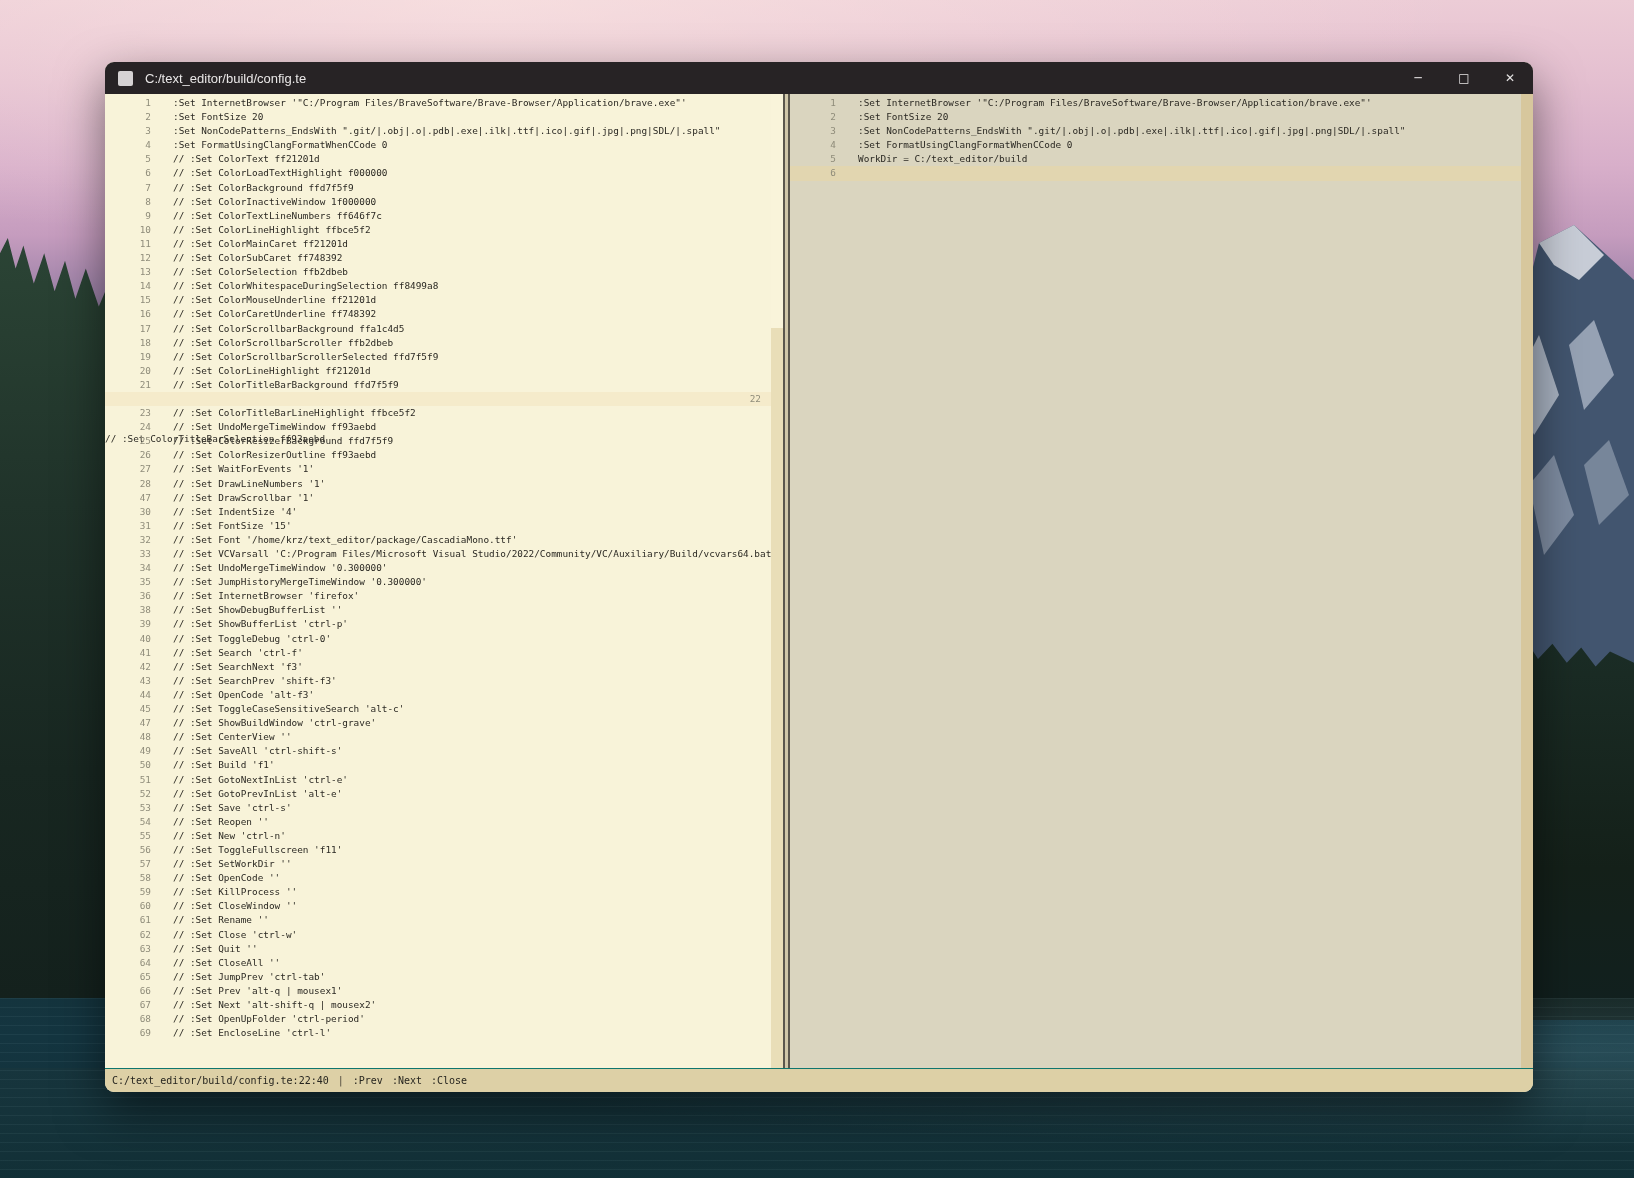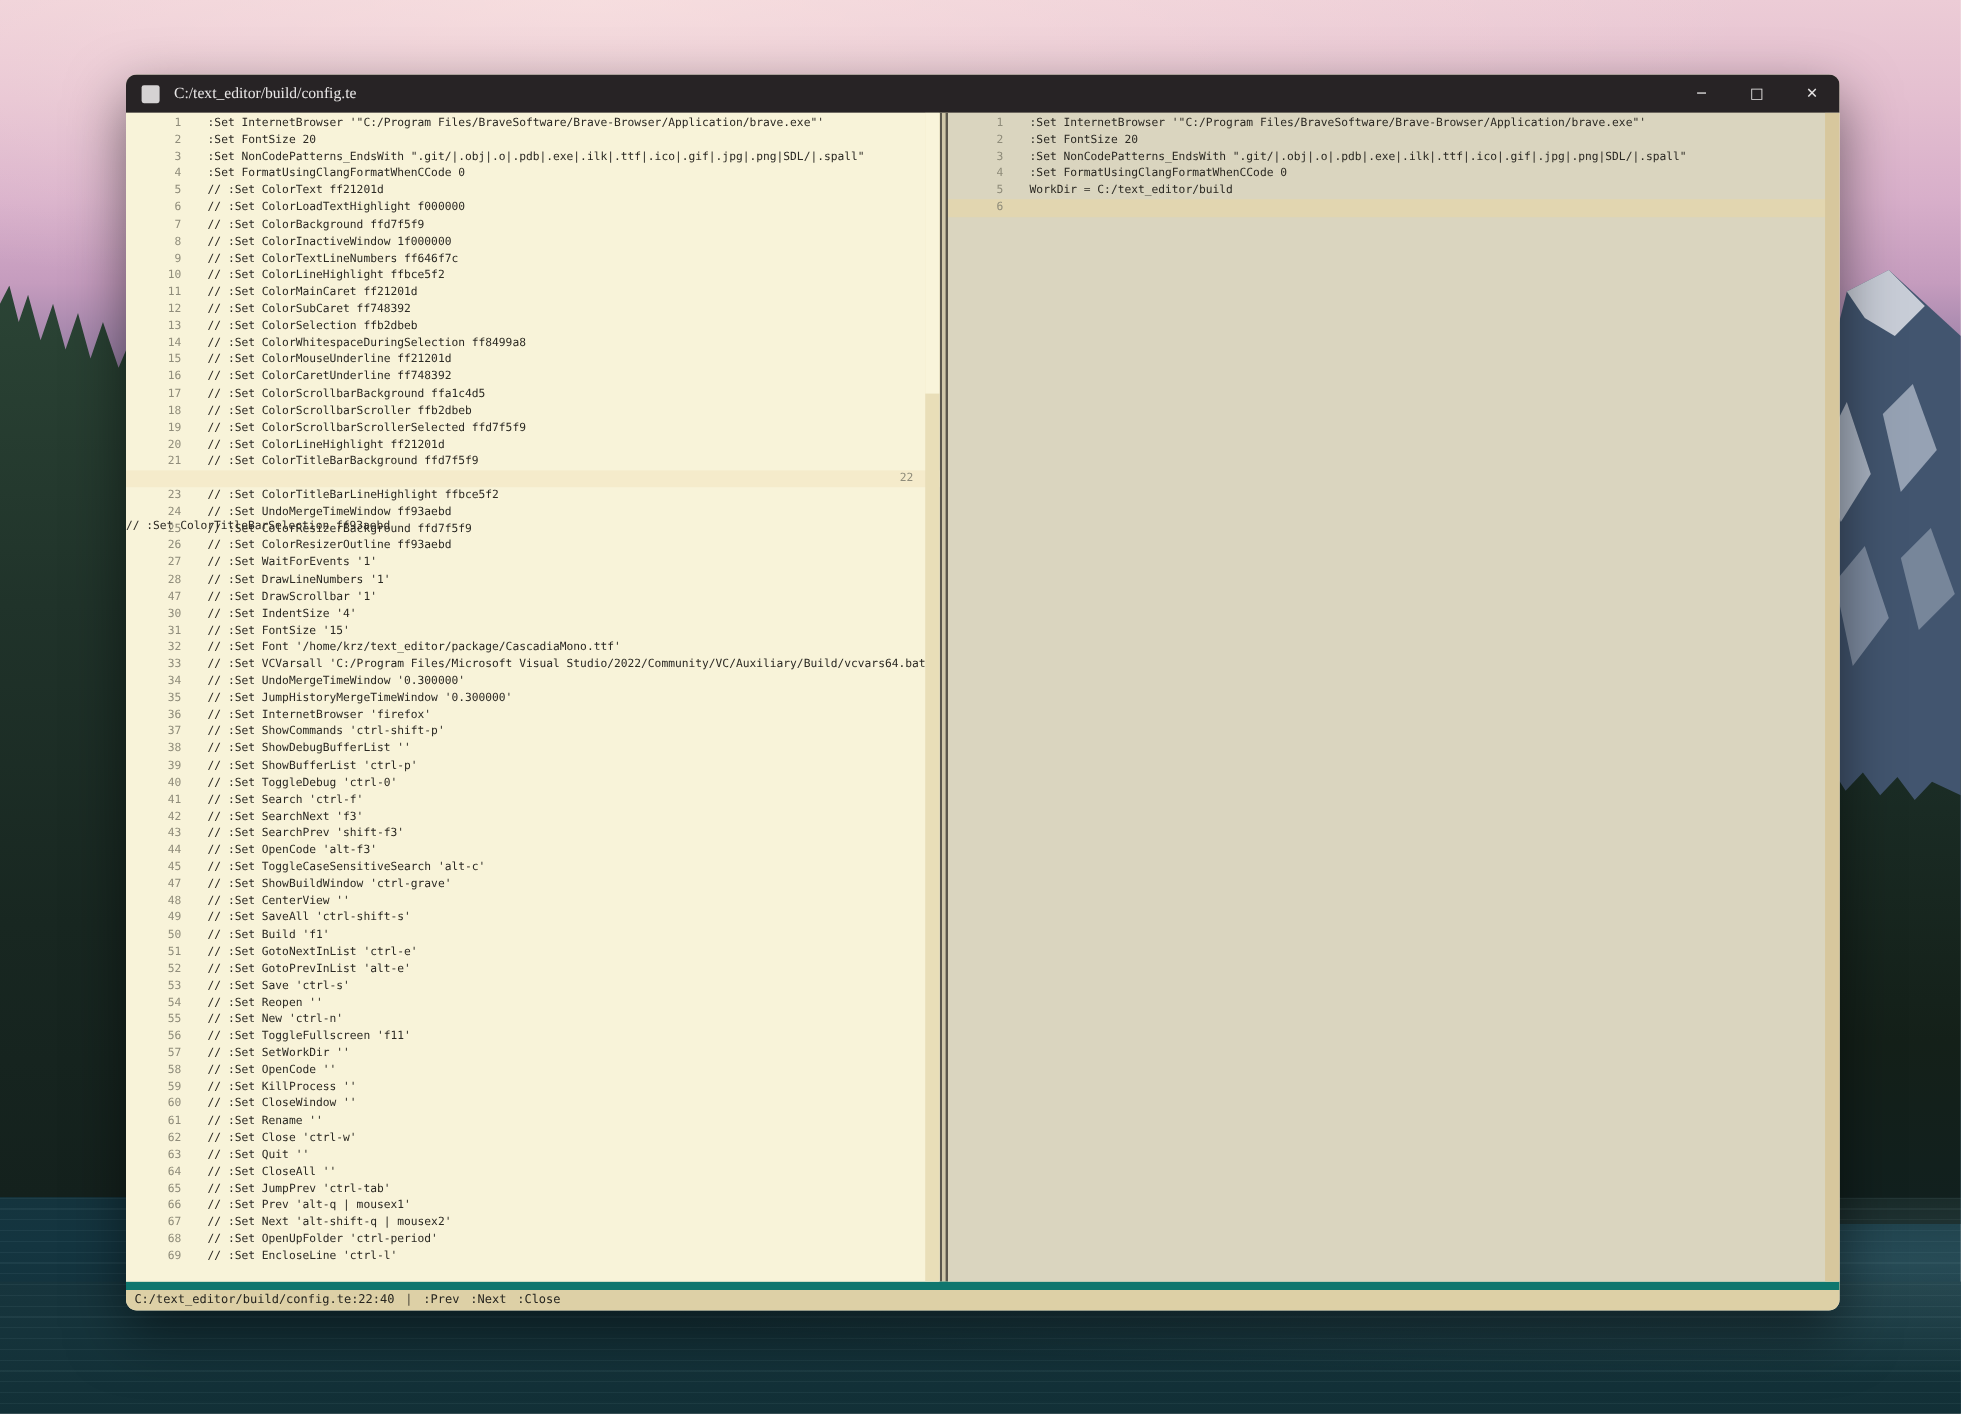--- a/index.html
+++ b/index.html
@@ -24,21 +24,21 @@
   .water-streaks{position:absolute;left:0;right:0;bottom:0;height:180px;opacity:.55;
     background:repeating-linear-gradient(180deg, rgba(170,210,215,.12) 0 1px, transparent 1px 9px),
                radial-gradient(ellipse at 96% 30%, rgba(150,205,215,.28), transparent 55%);}
   
   .window{position:absolute;left:105px;top:62px;width:1428px;height:1030px;
     border-radius:9px;overflow:hidden;box-shadow:0 18px 48px rgba(0,0,0,.5);
     display:flex;flex-direction:column;background:var(--pane-bg,#f8f3d9);}
   .titlebar{height:32px;flex:0 0 32px;background:var(--titlebar-bg,#272325);
     display:flex;align-items:center;color:var(--titlebar-text,#e9e7e7);}
   .app-icon{width:15px;height:15px;border-radius:2px;background:#d5d2d3;margin-left:13px;flex:0 0 15px;}
-  .win-title{margin-left:12px;font-family:Liberation Serif, serif;font-size:13px;flex:1 1 auto;
+  .win-title{margin-left:12px;font-family:Liberation Sans, sans-serif;font-size:13px;flex:1 1 auto;
     white-space:nowrap;}
   .win-controls{display:flex;height:100%;}
   .win-btn{width:46px;height:100%;display:flex;align-items:center;justify-content:center;
     color:#e6e4e4;font-family:"DejaVu Sans",sans-serif;font-size:12px;cursor:default;}
   .win-btn .glyph{pointer-events:none;}
   
   .content{flex:1 1 auto;display:flex;min-height:0;}
   .pane{position:relative;overflow:hidden;padding-top:2px;box-sizing:border-box;}
   .pane-left{flex:0 0 678px;background:var(--pane-bg,#f8f3d9);}
   .resizer{flex:0 0 7px;background:var(--resizer-bg,#d0c7a9);
@@ -54,21 +54,21 @@
   .txt{white-space:pre;}
   .caret{display:inline-block;width:1.6px;height:10px;background:#21201d;vertical-align:-1px;margin-left:1px;}
   .scrollbar{position:absolute;top:0;right:0;bottom:0;width:12px;}
   .pane-left .scrollbar{background:var(--scrollbar-track,#e9deb8);}
   .pane-left .sb-thumb{position:absolute;top:0;left:0;right:0;height:24%;
     background:var(--scrollbar-thumb,#f9f4da);}
   .pane-right .scrollbar{background:var(--scrollbar-right,#d7c79d);}
   .pane-right .sb-thumb{position:absolute;top:0;left:0;right:0;height:100%;
     background:var(--scrollbar-right,#d7c79d);}
   
-  .statusbar{flex:0 0 24px;background:var(--statusbar-bg,#ddd0a6);border-top:7px solid #0f766e;
+  .statusbar{flex:0 0 24px;background:var(--statusbar-bg,#ddd0a6);border-top:1px solid #0f766e;
     display:flex;align-items:center;font-size:10px;color:#26251f;padding-left:7px;box-sizing:border-box;}
   .sb-sep{margin:0 9px;color:#4a463a;}
   .sb-cmd{margin-right:9px;}
 </style>
 </head>
 <body>
 
 <div class="wallpaper">
   <div class="sky-glow"></div>
   <div class="mountain-right">
@@ -135,21 +135,20 @@
           <div class="line"><span class="num">27</span><span class="txt">// :Set WaitForEvents '1'</span></div>
           <div class="line"><span class="num">28</span><span class="txt">// :Set DrawLineNumbers '1'</span></div>
           <div class="line"><span class="num">47</span><span class="txt">// :Set DrawScrollbar '1'</span></div>
           <div class="line"><span class="num">30</span><span class="txt">// :Set IndentSize '4'</span></div>
           <div class="line"><span class="num">31</span><span class="txt">// :Set FontSize '15'</span></div>
           <div class="line"><span class="num">32</span><span class="txt">// :Set Font '/home/krz/text_editor/package/CascadiaMono.ttf'</span></div>
           <div class="line"><span class="num">33</span><span class="txt">// :Set VCVarsall 'C:/Program Files/Microsoft Visual Studio/2022/Community/VC/Auxiliary/Build/vcvars64.bat'</span></div>
           <div class="line"><span class="num">34</span><span class="txt">// :Set UndoMergeTimeWindow '0.300000'</span></div>
           <div class="line"><span class="num">35</span><span class="txt">// :Set JumpHistoryMergeTimeWindow '0.300000'</span></div>
           <div class="line"><span class="num">36</span><span class="txt">// :Set InternetBrowser 'firefox'</span></div>
-          <div class="line"><span class="num">37</span><span class="txt">// :Set ShowCommands 'ctrl-shift-p'</span></div>
           <div class="line"><span class="num">38</span><span class="txt">// :Set ShowDebugBufferList ''</span></div>
           <div class="line"><span class="num">39</span><span class="txt">// :Set ShowBufferList 'ctrl-p'</span></div>
           <div class="line"><span class="num">40</span><span class="txt">// :Set ToggleDebug 'ctrl-0'</span></div>
           <div class="line"><span class="num">41</span><span class="txt">// :Set Search 'ctrl-f'</span></div>
           <div class="line"><span class="num">42</span><span class="txt">// :Set SearchNext 'f3'</span></div>
           <div class="line"><span class="num">43</span><span class="txt">// :Set SearchPrev 'shift-f3'</span></div>
           <div class="line"><span class="num">44</span><span class="txt">// :Set OpenCode 'alt-f3'</span></div>
           <div class="line"><span class="num">45</span><span class="txt">// :Set ToggleCaseSensitiveSearch 'alt-c'</span></div>
           <div class="line"><span class="num">47</span><span class="txt">// :Set ShowBuildWindow 'ctrl-grave'</span></div>
           <div class="line"><span class="num">48</span><span class="txt">// :Set CenterView ''</span></div>

